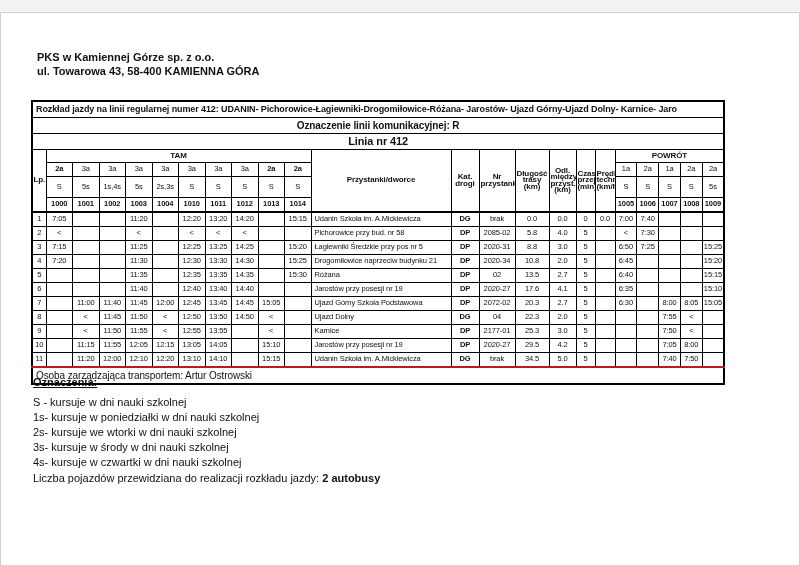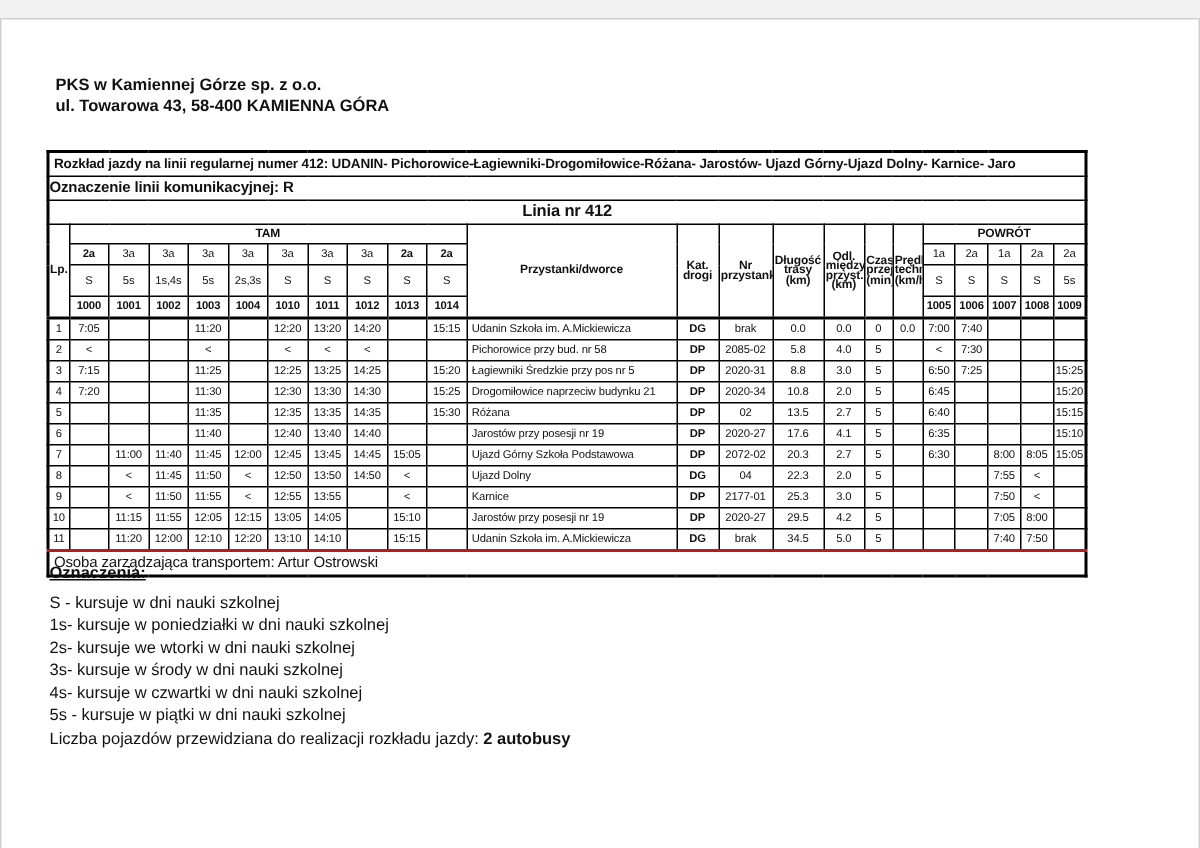--- a/index.html
+++ b/index.html
@@ -14,21 +14,21 @@
   table.tt {
     position:absolute; left:30px; top:87px; width:692px;
     border-collapse:collapse; table-layout:fixed;
     border:2px solid #000;
   }
   .tt td {
     border:1px solid #000; padding:0; text-align:center; vertical-align:middle;
     font-size:7.5px; line-height:1.1; overflow:hidden; letter-spacing:-0.1px;
   }
   tr.r-title td   { height:15px; text-align:left; font-weight:bold; font-size:9px;   white-space:nowrap; padding-left:3px; }
-  tr.r-ozn td     { height:15px; text-align:left; font-weight:bold; font-size:10px;  padding-left:0; }
+  tr.r-ozn td     { height:15px; text-align:center; font-weight:bold; font-size:10px;  padding-left:0; }
   tr.r-linia td   { height:15px; font-weight:bold; font-size:11px; }
   tr.r-group td   { font-weight:bold; font-size:8px; }
   tr.r-group td.gh{ height:12px; }
   td.h-lp         { font-size:7.5px; font-weight:bold; }
   td.h-stops      { font-weight:bold; font-size:8px; }
   td.h-detail     { font-size:6px; line-height:6.5px; font-weight:normal; padding:0 1px; }
   tr.r-brig td    { height:13px; }
   tr.r-sym td     { height:20px; }
   tr.r-num td     { height:13px; font-weight:bold; }
   .bold           { font-weight:bold; }
@@ -439,20 +439,19 @@
   </table>
 
   <div class="legend">
     <div class="legend-heading">Oznaczenia:</div>
     <div id="legend-items">
         <div class="legend-item">S - kursuje w dni nauki szkolnej</div>
         <div class="legend-item">1s- kursuje w poniedziałki w dni nauki szkolnej</div>
         <div class="legend-item">2s- kursuje we wtorki w dni nauki szkolnej</div>
         <div class="legend-item">3s- kursuje w środy w dni nauki szkolnej</div>
         <div class="legend-item">4s- kursuje w czwartki w dni nauki szkolnej</div>
-        <div class="legend-item">5s - kursuje w piątki w dni nauki szkolnej</div>
       </div>
     <div class="fleet">
       <span>Liczba pojazdów przewidziana do realizacji rozkładu jazdy: </span><b>2 autobusy</b>
     </div>
   </div>
 
 </div>
 
 </body></html>

